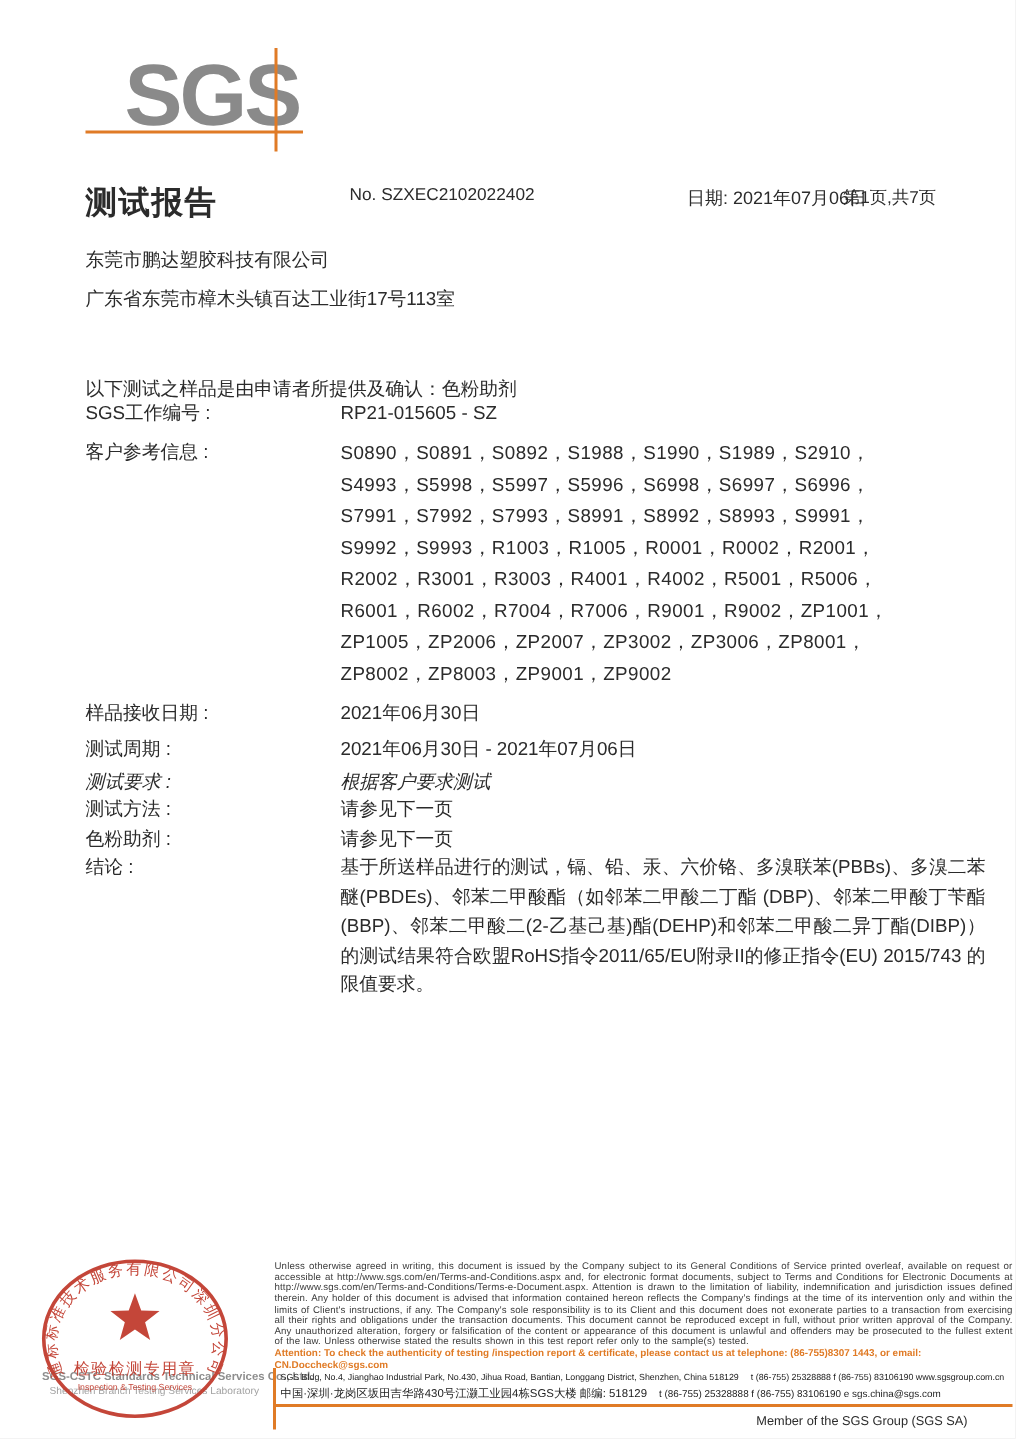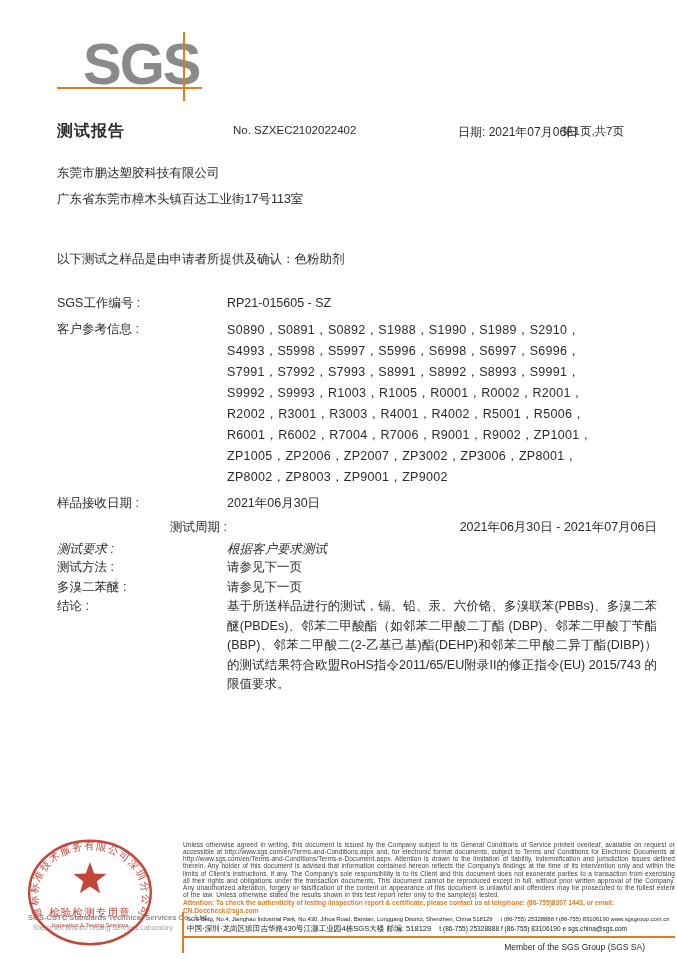--- a/index.html
+++ b/index.html
@@ -15,36 +15,36 @@
   .logo-text {
     position:absolute; left:26px; top:2px;
     font-size:58px; font-weight:800; letter-spacing:-2px; color:#8a8a8a;
     font-family:"Liberation Sans","DejaVu Sans",sans-serif;
   }
   .logo-hline { position:absolute; left:0; top:59px; width:145px; height:2px; background:#e07b26; }
   .logo-vline { position:absolute; left:126px; top:4px; width:2px; height:69px; background:#e07b26; }
 
   
   .title-row { position:absolute; left:57px; top:121px; width:600px; height:20px; }
-  .report-title { position:absolute; left:0; top:0; font-size:16px; font-weight:bold; letter-spacing:1px; }
+  .report-title { position:absolute; left:0; top:0; font-size:21px; font-weight:bold; letter-spacing:1px; }
   .report-no   { position:absolute; left:176px; top:3px; font-size:11.5px; }
   .report-date { position:absolute; left:360px; top:3px; font-size:12px;margin-left:41px; }
   .page-indicator { position:absolute; left:505px; top:3px; font-size:11.5px; }
 
   .applicant-name    { position:absolute; left:57px; top:165px; font-size:12.5px; }
   .applicant-address { position:absolute; left:57px; top:191px; font-size:12.5px; }
   .sample-statement  { position:absolute; left:57px; top:251px; font-size:12.5px; }
 
   
-  .fields { position:absolute; left:57px; top:294px; width:600px; font-size:12.5px; }
+  .fields { position:absolute; left:57px; top:266px; width:600px; font-size:12.5px; }
   .frow { display:flex; align-items:flex-start; line-height:18px; }
   .flabel { width:170px; flex:0 0 170px; }
   .fvalue { flex:1; }
   .mb8 { margin-bottom:8px; } .mb6 { margin-bottom:6px; }
-  .mb4 { margin-bottom:4px;text-align:right; } .mb2 { margin-bottom:2px; }
+  .mb4 { margin-bottom:4px; } .mb2 { margin-bottom:2px; }
   .mb1 { margin-bottom:1px; } .mb0 { margin-bottom:0;font-style:italic; }
   .ref-line { line-height:21px; letter-spacing:0.3px; }
   .conclusion-text { line-height:19.5px; text-align:justify; }
 
   
   .stamp-svg { position:absolute; left:16px; top:834px; width:152px; height:118px; opacity:0.93; }
   .company-line1 { position:absolute; left:28px; top:913px; width:190px; font-size:7.6px; font-weight:bold; color:#8e8e8e; }
   .company-line2 { position:absolute; left:33px; top:924px; width:180px; font-size:6.8px; color:#a2a2a2; }
 
   .footer-right { position:absolute; left:183px; top:841px; width:492px; }
@@ -121,21 +121,21 @@
       <div class="flabel">测试要求 :</div>
       <div class="fvalue">根据客户要求测试</div>
     </div>
 
     <div class="frow mb2">
       <div class="flabel">测试方法 :</div>
       <div class="fvalue">请参见下一页</div>
     </div>
 
     <div class="frow mb1">
-      <div class="flabel">多溴二苯醚 :</div>
+      <div class="flabel">色粉助剂 :</div>
       <div class="fvalue">请参见下一页</div>
     </div>
 
     <div class="frow">
       <div class="flabel">结论 :</div>
       <div class="fvalue conclusion-text">基于所送样品进行的测试，镉、铅、汞、六价铬、多溴联苯(PBBs)、多溴二苯醚(PBDEs)、邻苯二甲酸酯（如邻苯二甲酸二丁酯 (DBP)、邻苯二甲酸丁苄酯(BBP)、邻苯二甲酸二(2-乙基己基)酯(DEHP)和邻苯二甲酸二异丁酯(DIBP)）的测试结果符合欧盟RoHS指令2011/65/EU附录II的修正指令(EU) 2015/743 的限值要求。</div>
     </div>
   </div>
 
   <div class="company-line1">SGS-CSTC Standards Technical Services Co., Ltd.</div>

